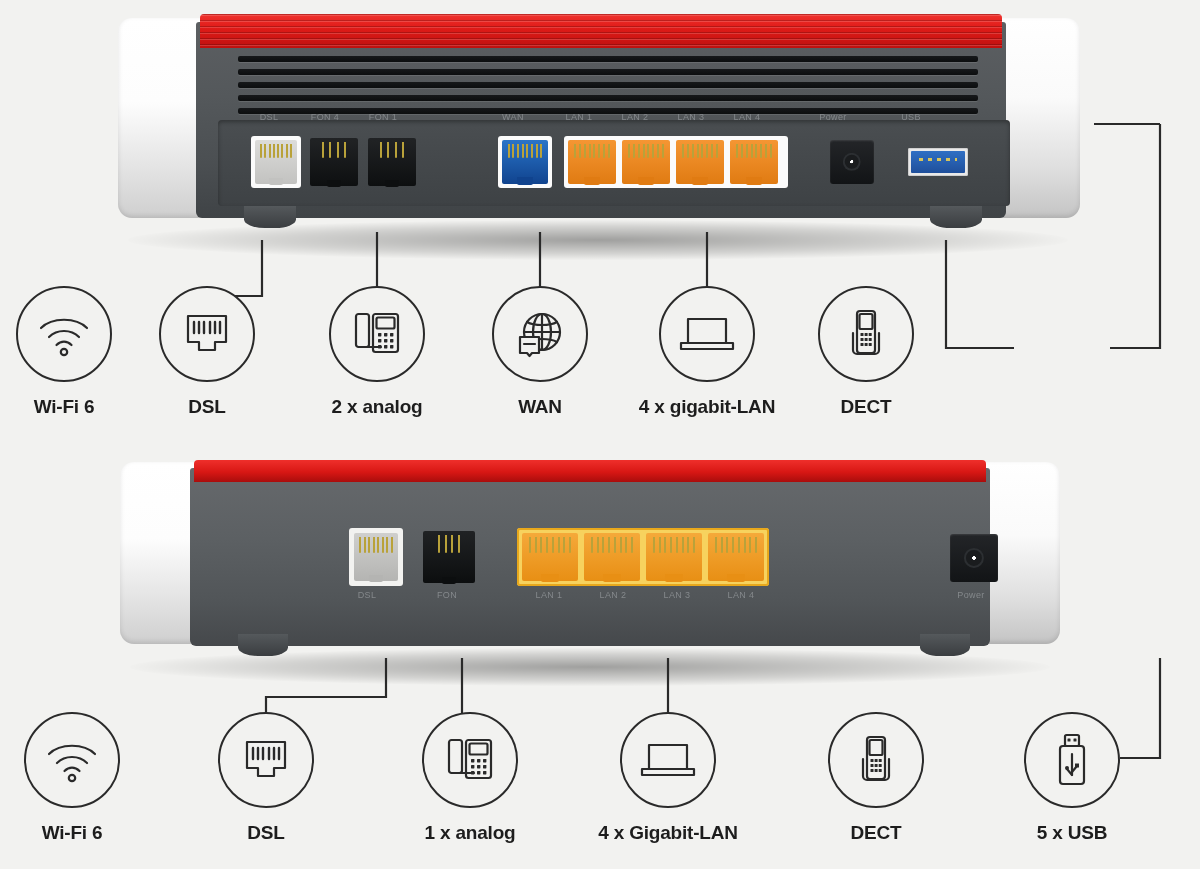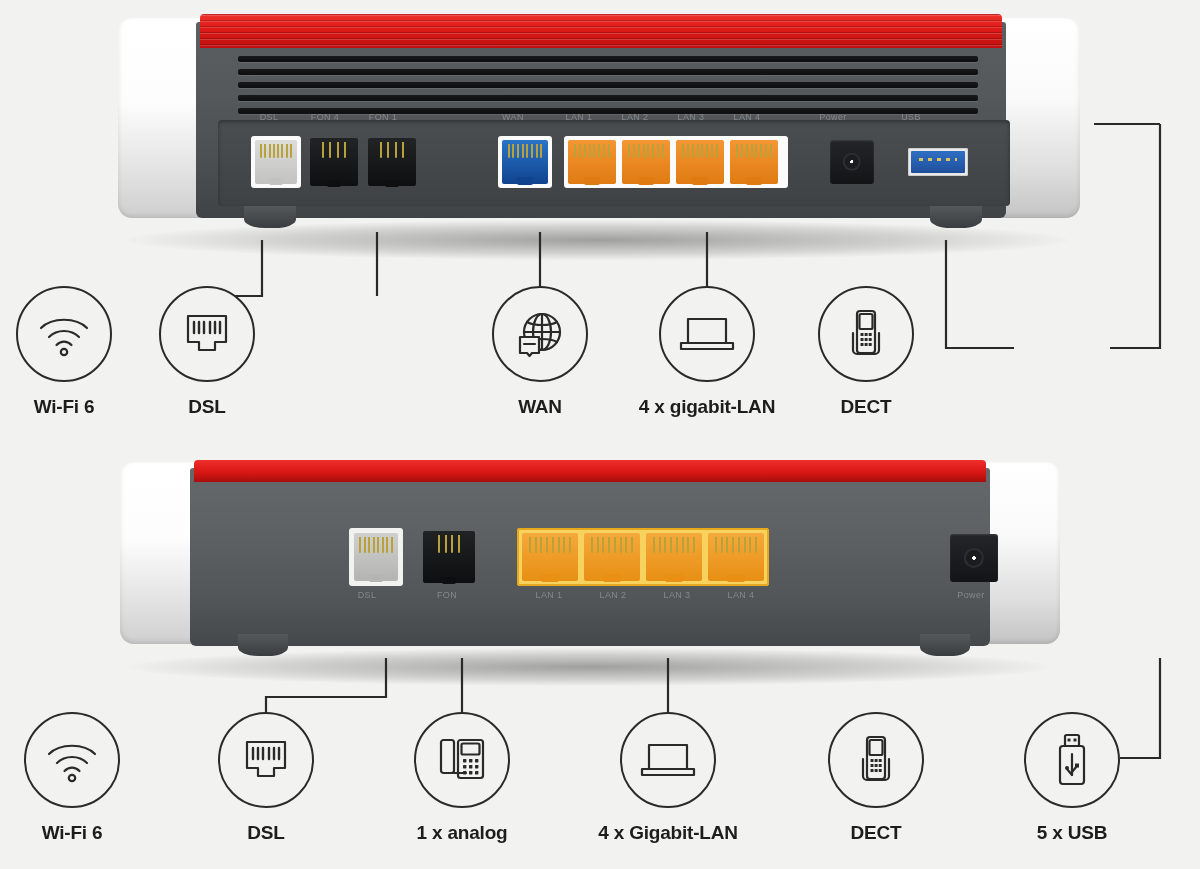--- a/index.html
+++ b/index.html
@@ -274,270 +274,292 @@
               <path d="M17 12 V23"></path>
               <path d="M22 12 V23"></path>
         <path d="M28 12 V23"></path>
               <path d="M33 12 V23"></path>
               <path d="M38 12 V23"></path>
             </g>
           </svg>
         </div>
         <div class="flabel">DSL</div>
       </div>
-      <div class="feature" style="left: 450px; width: 180px;">
-        <div class="circle">
-          <svg width="52" height="50" viewBox="0 0 52 50">
-      <circle cx="28" cy="23" r="18" fill="none" stroke="#2a2a2a" stroke-width="2.2" stroke-linecap="round" stroke-linejoin="round"></circle>
-      <path fill="none" stroke="#2a2a2a" stroke-width="2.2" stroke-linecap="round" stroke-linejoin="round" d="M28 5 V41"></path>
-            <path fill="none" stroke="#2a2a2a" stroke-width="2.2" stroke-linecap="round" stroke-linejoin="round" d="M10 23 H46"></path>
-      <ellipse cx="28" cy="23" rx="9" ry="18" fill="none" stroke="#2a2a2a" stroke-width="2.2" stroke-linecap="round" stroke-linejoin="round"></ellipse>
-      <path fill="none" stroke="#2a2a2a" stroke-width="2.2" stroke-linecap="round" stroke-linejoin="round" d="M13 13 C20 17,36 17,43 13"></path>
-      <path fill="none" stroke="#2a2a2a" stroke-width="2.2" stroke-linecap="round" stroke-linejoin="round" d="M13 33 C20 29,36 29,43 33"></path>
-      <path d="M6 28 H25 V44 H18 L15.5 47 L13 44 H6 Z" fill="#f2f2f0" stroke="#2a2a2a" stroke-width="2.2" stroke-linecap="round" stroke-linejoin="round"></path>
-      <path fill="none" stroke="#2a2a2a" stroke-width="2.2" stroke-linecap="round" stroke-linejoin="round" d="M10 35 H21"></path>
-          </svg>
-        </div>
-        <div class="flabel">WAN</div>
-      </div>
-      <div class="feature" style="left: 617px; width: 180px;">
-        <div class="circle">
-          <svg width="58" height="42" viewBox="0 0 58 42">
-      <path fill="none" stroke="#2a2a2a" stroke-width="2.2" stroke-linecap="round" stroke-linejoin="round" d="M10 6 H48 V30 H10 Z"></path>
-      <path fill="none" stroke="#2a2a2a" stroke-width="2.2" stroke-linecap="round" stroke-linejoin="round" d="M3 30 H55 V36 H3 Z"></path>
-          </svg>
-        </div>
-        <div class="flabel">4 x gigabit-LAN</div>
-      </div>
-      <div class="feature" style="left: 776px; width: 180px;">
-        <div class="circle">
-          <svg width="42" height="54" viewBox="0 0 42 54">
-      <path fill="none" stroke="#2a2a2a" stroke-width="2.2" stroke-linecap="round" stroke-linejoin="round" d="M8 26 V43 a4 4 0 0 0 4 4 H30 a4 4 0 0 0 4 -4 V26"></path>
-      <rect x="12" y="4" width="18" height="42" rx="3" fill="none" stroke="#2a2a2a" stroke-width="2.2" stroke-linecap="round" stroke-linejoin="round"></rect>
-      <rect x="14.5" y="7" width="13" height="15" rx="1.5" fill="none" stroke="#2a2a2a" stroke-width="2.2" stroke-linecap="round" stroke-linejoin="round"></rect>
-      <g fill="#2a2a2a">
-        <rect x="15.5" y="26" width="3" height="3" rx=".5"></rect>
-              <rect x="19.6" y="26" width="3" height="3" rx=".5"></rect>
-              <rect x="23.7" y="26" width="3" height="3" rx=".5"></rect>
-        <rect x="15.5" y="31" width="3" height="3" rx=".5"></rect>
-              <rect x="19.6" y="31" width="3" height="3" rx=".5"></rect>
-              <rect x="23.7" y="31" width="3" height="3" rx=".5"></rect>
-        <rect x="15.5" y="36" width="3" height="3" rx=".5"></rect>
-              <rect x="19.6" y="36" width="3" height="3" rx=".5"></rect>
-              <rect x="23.7" y="36" width="3" height="3" rx=".5"></rect>
-            </g>
-          </svg>
-        </div>
-        <div class="flabel">DECT</div>
-      </div>
-    </div>
-</div>
-
-<div class="panel" id="panel-bottom">
-
-  <div class="device" id="dev-bottom" style="left:120px;top:12px;width:940px;height:218px;">
-    <div class="dev-shadow" style="left:10px;top:196px;width:920px;height:38px;"></div>
-
-    <div class="endcap" style="left:0;top:10px;width:86px;height:182px;"></div>
-    <div class="endcap right" style="left:854px;top:10px;width:86px;height:182px;"></div>
-
-    <div class="body" style="left:70px;top:16px;width:800px;height:178px;
-                background:linear-gradient(180deg,#66696c 0%,#5c6063 40%,#515558 75%,#45484b 100%);"></div>
-
-    <div class="redstrip flat" style="left:74px;top:8px;width:792px;height:22px;"></div>
-
-    <div class="silk" style="left:222px;top:138px;width:50px;">DSL</div>
-    <div class="silk" style="left:302px;top:138px;width:50px;">FON</div>
-    <div class="silk" style="left:404px;top:138px;width:50px;">LAN 1</div>
-    <div class="silk" style="left:468px;top:138px;width:50px;">LAN 2</div>
-    <div class="silk" style="left:532px;top:138px;width:50px;">LAN 3</div>
-    <div class="silk" style="left:596px;top:138px;width:50px;">LAN 4</div>
-    <div class="silk" style="left:826px;top:138px;width:50px;">Power</div>
-
-    <div class="frame" style="left:229px;top:76px;width:54px;height:58px;background:#f2f2f0;"></div>
-    <div class="jack" style="left:234px;top:81px;width:44px;height:48px;">
-      <div class="shell" style="background:linear-gradient(180deg,#cfcfcd,#b4b4b2);"></div>
-      <div class="pins">
-          <i></i>
-          <i></i>
-          <i></i>
-          <i></i>
-          <i></i>
-          <i></i>
-          <i></i>
-          <i></i>
-        </div>
-      <div class="tab" style="width:14px;height:7px;background:#b4b4b2;"></div>
-    </div>
-
-    <div class="jack" style="left:303px;top:79px;width:52px;height:52px;">
-      <div class="shell" style="background:linear-gradient(180deg,#202224,#0c0e0f);"></div>
-      <div class="pins" style="left:28%;right:28%;">
-          <i></i>
-          <i></i>
-          <i></i>
-          <i></i>
-        </div>
-      <div class="tab" style="width:14px;height:7px;background:#0c0e0f;"></div>
-    </div>
-
-    <div class="frame" style="left:397px;top:76px;width:252px;height:58px;background:#f7d25e;
-                box-shadow:inset 0 0 0 2px #e8a81c;"></div>
-    <div class="jack" style="left:402px;top:81px;width:56px;height:48px;">
-      <div class="shell" style="background:linear-gradient(180deg,#f5a93a,#e88f14);"></div>
-      <div class="pins">
-          <i></i>
-          <i></i>
-          <i></i>
-          <i></i>
-          <i></i>
-          <i></i>
-          <i></i>
-          <i></i>
-        </div>
-      <div class="tab" style="width:18px;height:8px;background:#e88f14;"></div>
-    </div>
-    <div class="jack" style="left:464px;top:81px;width:56px;height:48px;">
-      <div class="shell" style="background:linear-gradient(180deg,#f5a93a,#e88f14);"></div>
-      <div class="pins">
-          <i></i>
-          <i></i>
-          <i></i>
-          <i></i>
-          <i></i>
-          <i></i>
-          <i></i>
-          <i></i>
-        </div>
-      <div class="tab" style="width:18px;height:8px;background:#e88f14;"></div>
-    </div>
-    <div class="jack" style="left:526px;top:81px;width:56px;height:48px;">
-      <div class="shell" style="background:linear-gradient(180deg,#f5a93a,#e88f14);"></div>
-      <div class="pins">
-          <i></i>
-          <i></i>
-          <i></i>
-          <i></i>
-          <i></i>
-          <i></i>
-          <i></i>
-          <i></i>
-        </div>
-      <div class="tab" style="width:18px;height:8px;background:#e88f14;"></div>
-    </div>
-    <div class="jack" style="left:588px;top:81px;width:56px;height:48px;">
-      <div class="shell" style="background:linear-gradient(180deg,#f5a93a,#e88f14);"></div>
-      <div class="pins">
-          <i></i>
-          <i></i>
-          <i></i>
-          <i></i>
-          <i></i>
-          <i></i>
-          <i></i>
-          <i></i>
-        </div>
-      <div class="tab" style="width:18px;height:8px;background:#e88f14;"></div>
-    </div>
-
-    <div class="pwr" style="left:830px;top:82px;width:48px;height:48px;"></div>
-
-    <div class="foot" style="left:118px;top:182px;width:50px;height:22px;"></div>
-    <div class="foot" style="left:800px;top:182px;width:50px;height:22px;"></div>
-  </div>
-
-  <svg class="leaders" viewBox="0 0 1200 429">
-    <g fill="none" stroke="#2a2a2a" stroke-width="2.2">
-      <path d="M386,218 L386,257 L266,257 L266,282"></path>
-      <path d="M462,218 L462,282"></path>
-      <path d="M668,218 L668,282"></path>
-      <path d="M1160,218 L1160,318 L1120,318"></path>
-    </g>
-  </svg>
-
-  <div class="features" style="top:272px;" id="feat-bottom">
-      <div class="feature" style="left: -18px; width: 180px;">
-        <div class="circle">
-          <svg width="54" height="46" viewBox="0 0 54 46">
-      <path fill="none" stroke="#2a2a2a" stroke-width="2.2" stroke-linecap="round" stroke-linejoin="round" d="M4 17 C15 6,39 6,50 17"></path>
-      <path fill="none" stroke="#2a2a2a" stroke-width="2.2" stroke-linecap="round" stroke-linejoin="round" d="M12 26 C20 18,34 18,42 26"></path>
-      <path fill="none" stroke="#2a2a2a" stroke-width="2.2" stroke-linecap="round" stroke-linejoin="round" d="M19.5 34 C24 29.5,30 29.5,34.5 34"></path>
-      <circle cx="27" cy="41" r="3.2" fill="none" stroke="#2a2a2a" stroke-width="2.2" stroke-linecap="round" stroke-linejoin="round"></circle>
-          </svg>
-        </div>
-        <div class="flabel">Wi-Fi 6</div>
-      </div>
-      <div class="feature" style="left: 176px; width: 180px;">
-        <div class="circle">
-          <svg width="50" height="48" viewBox="0 0 50 48">
-      <path fill="none" stroke="#2a2a2a" stroke-width="2.2" stroke-linecap="round" stroke-linejoin="round" d="M6 6 H44 V32 H33 V40 H17 V32 H6 Z"></path>
-      <g stroke="#2a2a2a" stroke-width="2.4" stroke-linecap="round">
-        <path d="M12 12 V23"></path>
-              <path d="M17 12 V23"></path>
-              <path d="M22 12 V23"></path>
-        <path d="M28 12 V23"></path>
-              <path d="M33 12 V23"></path>
-              <path d="M38 12 V23"></path>
-            </g>
-          </svg>
-        </div>
-        <div class="flabel">DSL</div>
-      </div>
-      <div class="feature" style="left: 372px; width: 180px;">
+      <div class="feature" style="left: 287px; width: 180px;">
         <div class="circle">
           <svg width="52" height="50" viewBox="0 0 52 50">
       <rect x="5" y="5" width="13" height="33" rx="2.5" fill="none" stroke="#2a2a2a" stroke-width="2.2" stroke-linecap="round" stroke-linejoin="round"></rect>
       <path fill="none" stroke="#2a2a2a" stroke-width="2.2" stroke-linecap="round" stroke-linejoin="round" d="M8 38 H30"></path>
       <rect x="22" y="5" width="25" height="38" rx="2.5" fill="none" stroke="#2a2a2a" stroke-width="2.2" stroke-linecap="round" stroke-linejoin="round"></rect>
       <rect x="25.5" y="8.5" width="18" height="11" rx="1.5" fill="none" stroke="#2a2a2a" stroke-width="2.2" stroke-linecap="round" stroke-linejoin="round"></rect>
       <g fill="#2a2a2a">
         <rect x="27" y="24" width="3.4" height="3.4" rx=".6"></rect>
               <rect x="33" y="24" width="3.4" height="3.4" rx=".6"></rect>
               <rect x="39" y="24" width="3.4" height="3.4" rx=".6"></rect>
         <rect x="27" y="30" width="3.4" height="3.4" rx=".6"></rect>
               <rect x="33" y="30" width="3.4" height="3.4" rx=".6"></rect>
               <rect x="39" y="30" width="3.4" height="3.4" rx=".6"></rect>
         <rect x="27" y="36" width="3.4" height="3.4" rx=".6"></rect>
               <rect x="33" y="36" width="3.4" height="3.4" rx=".6"></rect>
               <rect x="39" y="36" width="3.4" height="3.4" rx=".6"></rect>
             </g>
           </svg>
         </div>
-        <div class="flabel">1 x analog</div>
-      </div>
-      <div class="feature" style="left: 578px; width: 180px;">
+        <div class="flabel">2 x analog</div>
+      </div>
+      <div class="feature" style="left: 450px; width: 180px;">
+        <div class="circle">
+          <svg width="52" height="50" viewBox="0 0 52 50">
+      <circle cx="28" cy="23" r="18" fill="none" stroke="#2a2a2a" stroke-width="2.2" stroke-linecap="round" stroke-linejoin="round"></circle>
+      <path fill="none" stroke="#2a2a2a" stroke-width="2.2" stroke-linecap="round" stroke-linejoin="round" d="M28 5 V41"></path>
+            <path fill="none" stroke="#2a2a2a" stroke-width="2.2" stroke-linecap="round" stroke-linejoin="round" d="M10 23 H46"></path>
+      <ellipse cx="28" cy="23" rx="9" ry="18" fill="none" stroke="#2a2a2a" stroke-width="2.2" stroke-linecap="round" stroke-linejoin="round"></ellipse>
+      <path fill="none" stroke="#2a2a2a" stroke-width="2.2" stroke-linecap="round" stroke-linejoin="round" d="M13 13 C20 17,36 17,43 13"></path>
+      <path fill="none" stroke="#2a2a2a" stroke-width="2.2" stroke-linecap="round" stroke-linejoin="round" d="M13 33 C20 29,36 29,43 33"></path>
+      <path d="M6 28 H25 V44 H18 L15.5 47 L13 44 H6 Z" fill="#f2f2f0" stroke="#2a2a2a" stroke-width="2.2" stroke-linecap="round" stroke-linejoin="round"></path>
+      <path fill="none" stroke="#2a2a2a" stroke-width="2.2" stroke-linecap="round" stroke-linejoin="round" d="M10 35 H21"></path>
+          </svg>
+        </div>
+        <div class="flabel">WAN</div>
+      </div>
+      <div class="feature" style="left: 617px; width: 180px;">
         <div class="circle">
           <svg width="58" height="42" viewBox="0 0 58 42">
       <path fill="none" stroke="#2a2a2a" stroke-width="2.2" stroke-linecap="round" stroke-linejoin="round" d="M10 6 H48 V30 H10 Z"></path>
       <path fill="none" stroke="#2a2a2a" stroke-width="2.2" stroke-linecap="round" stroke-linejoin="round" d="M3 30 H55 V36 H3 Z"></path>
           </svg>
         </div>
-        <div class="flabel">4 x Gigabit-LAN</div>
-      </div>
-      <div class="feature" style="left: 786px; width: 180px;">
+        <div class="flabel">4 x gigabit-LAN</div>
+      </div>
+      <div class="feature" style="left: 776px; width: 180px;">
         <div class="circle">
           <svg width="42" height="54" viewBox="0 0 42 54">
       <path fill="none" stroke="#2a2a2a" stroke-width="2.2" stroke-linecap="round" stroke-linejoin="round" d="M8 26 V43 a4 4 0 0 0 4 4 H30 a4 4 0 0 0 4 -4 V26"></path>
       <rect x="12" y="4" width="18" height="42" rx="3" fill="none" stroke="#2a2a2a" stroke-width="2.2" stroke-linecap="round" stroke-linejoin="round"></rect>
       <rect x="14.5" y="7" width="13" height="15" rx="1.5" fill="none" stroke="#2a2a2a" stroke-width="2.2" stroke-linecap="round" stroke-linejoin="round"></rect>
       <g fill="#2a2a2a">
         <rect x="15.5" y="26" width="3" height="3" rx=".5"></rect>
               <rect x="19.6" y="26" width="3" height="3" rx=".5"></rect>
               <rect x="23.7" y="26" width="3" height="3" rx=".5"></rect>
         <rect x="15.5" y="31" width="3" height="3" rx=".5"></rect>
               <rect x="19.6" y="31" width="3" height="3" rx=".5"></rect>
               <rect x="23.7" y="31" width="3" height="3" rx=".5"></rect>
         <rect x="15.5" y="36" width="3" height="3" rx=".5"></rect>
               <rect x="19.6" y="36" width="3" height="3" rx=".5"></rect>
               <rect x="23.7" y="36" width="3" height="3" rx=".5"></rect>
             </g>
           </svg>
         </div>
         <div class="flabel">DECT</div>
       </div>
+    </div>
+</div>
+
+<div class="panel" id="panel-bottom">
+
+  <div class="device" id="dev-bottom" style="left:120px;top:12px;width:940px;height:218px;">
+    <div class="dev-shadow" style="left:10px;top:196px;width:920px;height:38px;"></div>
+
+    <div class="endcap" style="left:0;top:10px;width:86px;height:182px;"></div>
+    <div class="endcap right" style="left:854px;top:10px;width:86px;height:182px;"></div>
+
+    <div class="body" style="left:70px;top:16px;width:800px;height:178px;
+                background:linear-gradient(180deg,#66696c 0%,#5c6063 40%,#515558 75%,#45484b 100%);"></div>
+
+    <div class="redstrip flat" style="left:74px;top:8px;width:792px;height:22px;"></div>
+
+    <div class="silk" style="left:222px;top:138px;width:50px;">DSL</div>
+    <div class="silk" style="left:302px;top:138px;width:50px;">FON</div>
+    <div class="silk" style="left:404px;top:138px;width:50px;">LAN 1</div>
+    <div class="silk" style="left:468px;top:138px;width:50px;">LAN 2</div>
+    <div class="silk" style="left:532px;top:138px;width:50px;">LAN 3</div>
+    <div class="silk" style="left:596px;top:138px;width:50px;">LAN 4</div>
+    <div class="silk" style="left:826px;top:138px;width:50px;">Power</div>
+
+    <div class="frame" style="left:229px;top:76px;width:54px;height:58px;background:#f2f2f0;"></div>
+    <div class="jack" style="left:234px;top:81px;width:44px;height:48px;">
+      <div class="shell" style="background:linear-gradient(180deg,#cfcfcd,#b4b4b2);"></div>
+      <div class="pins">
+          <i></i>
+          <i></i>
+          <i></i>
+          <i></i>
+          <i></i>
+          <i></i>
+          <i></i>
+          <i></i>
+        </div>
+      <div class="tab" style="width:14px;height:7px;background:#b4b4b2;"></div>
+    </div>
+
+    <div class="jack" style="left:303px;top:79px;width:52px;height:52px;">
+      <div class="shell" style="background:linear-gradient(180deg,#202224,#0c0e0f);"></div>
+      <div class="pins" style="left:28%;right:28%;">
+          <i></i>
+          <i></i>
+          <i></i>
+          <i></i>
+        </div>
+      <div class="tab" style="width:14px;height:7px;background:#0c0e0f;"></div>
+    </div>
+
+    <div class="frame" style="left:397px;top:76px;width:252px;height:58px;background:#f7d25e;
+                box-shadow:inset 0 0 0 2px #e8a81c;"></div>
+    <div class="jack" style="left:402px;top:81px;width:56px;height:48px;">
+      <div class="shell" style="background:linear-gradient(180deg,#f5a93a,#e88f14);"></div>
+      <div class="pins">
+          <i></i>
+          <i></i>
+          <i></i>
+          <i></i>
+          <i></i>
+          <i></i>
+          <i></i>
+          <i></i>
+        </div>
+      <div class="tab" style="width:18px;height:8px;background:#e88f14;"></div>
+    </div>
+    <div class="jack" style="left:464px;top:81px;width:56px;height:48px;">
+      <div class="shell" style="background:linear-gradient(180deg,#f5a93a,#e88f14);"></div>
+      <div class="pins">
+          <i></i>
+          <i></i>
+          <i></i>
+          <i></i>
+          <i></i>
+          <i></i>
+          <i></i>
+          <i></i>
+        </div>
+      <div class="tab" style="width:18px;height:8px;background:#e88f14;"></div>
+    </div>
+    <div class="jack" style="left:526px;top:81px;width:56px;height:48px;">
+      <div class="shell" style="background:linear-gradient(180deg,#f5a93a,#e88f14);"></div>
+      <div class="pins">
+          <i></i>
+          <i></i>
+          <i></i>
+          <i></i>
+          <i></i>
+          <i></i>
+          <i></i>
+          <i></i>
+        </div>
+      <div class="tab" style="width:18px;height:8px;background:#e88f14;"></div>
+    </div>
+    <div class="jack" style="left:588px;top:81px;width:56px;height:48px;">
+      <div class="shell" style="background:linear-gradient(180deg,#f5a93a,#e88f14);"></div>
+      <div class="pins">
+          <i></i>
+          <i></i>
+          <i></i>
+          <i></i>
+          <i></i>
+          <i></i>
+          <i></i>
+          <i></i>
+        </div>
+      <div class="tab" style="width:18px;height:8px;background:#e88f14;"></div>
+    </div>
+
+    <div class="pwr" style="left:830px;top:82px;width:48px;height:48px;"></div>
+
+    <div class="foot" style="left:118px;top:182px;width:50px;height:22px;"></div>
+    <div class="foot" style="left:800px;top:182px;width:50px;height:22px;"></div>
+  </div>
+
+  <svg class="leaders" viewBox="0 0 1200 429">
+    <g fill="none" stroke="#2a2a2a" stroke-width="2.2">
+      <path d="M386,218 L386,257 L266,257 L266,282"></path>
+      <path d="M462,218 L462,282"></path>
+      <path d="M668,218 L668,282"></path>
+      <path d="M1160,218 L1160,318 L1120,318"></path>
+    </g>
+  </svg>
+
+  <div class="features" style="top:272px;" id="feat-bottom">
+      <div class="feature" style="left: -18px; width: 180px;">
+        <div class="circle">
+          <svg width="54" height="46" viewBox="0 0 54 46">
+      <path fill="none" stroke="#2a2a2a" stroke-width="2.2" stroke-linecap="round" stroke-linejoin="round" d="M4 17 C15 6,39 6,50 17"></path>
+      <path fill="none" stroke="#2a2a2a" stroke-width="2.2" stroke-linecap="round" stroke-linejoin="round" d="M12 26 C20 18,34 18,42 26"></path>
+      <path fill="none" stroke="#2a2a2a" stroke-width="2.2" stroke-linecap="round" stroke-linejoin="round" d="M19.5 34 C24 29.5,30 29.5,34.5 34"></path>
+      <circle cx="27" cy="41" r="3.2" fill="none" stroke="#2a2a2a" stroke-width="2.2" stroke-linecap="round" stroke-linejoin="round"></circle>
+          </svg>
+        </div>
+        <div class="flabel">Wi-Fi 6</div>
+      </div>
+      <div class="feature" style="left: 176px; width: 180px;">
+        <div class="circle">
+          <svg width="50" height="48" viewBox="0 0 50 48">
+      <path fill="none" stroke="#2a2a2a" stroke-width="2.2" stroke-linecap="round" stroke-linejoin="round" d="M6 6 H44 V32 H33 V40 H17 V32 H6 Z"></path>
+      <g stroke="#2a2a2a" stroke-width="2.4" stroke-linecap="round">
+        <path d="M12 12 V23"></path>
+              <path d="M17 12 V23"></path>
+              <path d="M22 12 V23"></path>
+        <path d="M28 12 V23"></path>
+              <path d="M33 12 V23"></path>
+              <path d="M38 12 V23"></path>
+            </g>
+          </svg>
+        </div>
+        <div class="flabel">DSL</div>
+      </div>
+      <div class="feature" style="left: 380px; width: 180px;">
+        <div class="circle">
+          <svg width="52" height="50" viewBox="0 0 52 50">
+      <rect x="5" y="5" width="13" height="33" rx="2.5" fill="none" stroke="#2a2a2a" stroke-width="2.2" stroke-linecap="round" stroke-linejoin="round"></rect>
+      <path fill="none" stroke="#2a2a2a" stroke-width="2.2" stroke-linecap="round" stroke-linejoin="round" d="M8 38 H30"></path>
+      <rect x="22" y="5" width="25" height="38" rx="2.5" fill="none" stroke="#2a2a2a" stroke-width="2.2" stroke-linecap="round" stroke-linejoin="round"></rect>
+      <rect x="25.5" y="8.5" width="18" height="11" rx="1.5" fill="none" stroke="#2a2a2a" stroke-width="2.2" stroke-linecap="round" stroke-linejoin="round"></rect>
+      <g fill="#2a2a2a">
+        <rect x="27" y="24" width="3.4" height="3.4" rx=".6"></rect>
+              <rect x="33" y="24" width="3.4" height="3.4" rx=".6"></rect>
+              <rect x="39" y="24" width="3.4" height="3.4" rx=".6"></rect>
+        <rect x="27" y="30" width="3.4" height="3.4" rx=".6"></rect>
+              <rect x="33" y="30" width="3.4" height="3.4" rx=".6"></rect>
+              <rect x="39" y="30" width="3.4" height="3.4" rx=".6"></rect>
+        <rect x="27" y="36" width="3.4" height="3.4" rx=".6"></rect>
+              <rect x="33" y="36" width="3.4" height="3.4" rx=".6"></rect>
+              <rect x="39" y="36" width="3.4" height="3.4" rx=".6"></rect>
+            </g>
+          </svg>
+        </div>
+        <div class="flabel">1 x analog</div>
+      </div>
+      <div class="feature" style="left: 578px; width: 180px;">
+        <div class="circle">
+          <svg width="58" height="42" viewBox="0 0 58 42">
+      <path fill="none" stroke="#2a2a2a" stroke-width="2.2" stroke-linecap="round" stroke-linejoin="round" d="M10 6 H48 V30 H10 Z"></path>
+      <path fill="none" stroke="#2a2a2a" stroke-width="2.2" stroke-linecap="round" stroke-linejoin="round" d="M3 30 H55 V36 H3 Z"></path>
+          </svg>
+        </div>
+        <div class="flabel">4 x Gigabit-LAN</div>
+      </div>
+      <div class="feature" style="left: 786px; width: 180px;">
+        <div class="circle">
+          <svg width="42" height="54" viewBox="0 0 42 54">
+      <path fill="none" stroke="#2a2a2a" stroke-width="2.2" stroke-linecap="round" stroke-linejoin="round" d="M8 26 V43 a4 4 0 0 0 4 4 H30 a4 4 0 0 0 4 -4 V26"></path>
+      <rect x="12" y="4" width="18" height="42" rx="3" fill="none" stroke="#2a2a2a" stroke-width="2.2" stroke-linecap="round" stroke-linejoin="round"></rect>
+      <rect x="14.5" y="7" width="13" height="15" rx="1.5" fill="none" stroke="#2a2a2a" stroke-width="2.2" stroke-linecap="round" stroke-linejoin="round"></rect>
+      <g fill="#2a2a2a">
+        <rect x="15.5" y="26" width="3" height="3" rx=".5"></rect>
+              <rect x="19.6" y="26" width="3" height="3" rx=".5"></rect>
+              <rect x="23.7" y="26" width="3" height="3" rx=".5"></rect>
+        <rect x="15.5" y="31" width="3" height="3" rx=".5"></rect>
+              <rect x="19.6" y="31" width="3" height="3" rx=".5"></rect>
+              <rect x="23.7" y="31" width="3" height="3" rx=".5"></rect>
+        <rect x="15.5" y="36" width="3" height="3" rx=".5"></rect>
+              <rect x="19.6" y="36" width="3" height="3" rx=".5"></rect>
+              <rect x="23.7" y="36" width="3" height="3" rx=".5"></rect>
+            </g>
+          </svg>
+        </div>
+        <div class="flabel">DECT</div>
+      </div>
       <div class="feature" style="left: 982px; width: 180px;">
         <div class="circle">
           <svg width="34" height="56" viewBox="0 0 34 56">
       <rect x="10" y="3" width="14" height="11" rx="1.5" fill="none" stroke="#2a2a2a" stroke-width="2.2" stroke-linecap="round" stroke-linejoin="round"></rect>
       <g fill="#2a2a2a">
               <rect x="12.5" y="6.5" width="3" height="3" rx=".5"></rect>
               <rect x="18.5" y="6.5" width="3" height="3" rx=".5"></rect>
             </g>
       <rect x="5" y="14" width="24" height="38" rx="3" fill="none" stroke="#2a2a2a" stroke-width="2.2" stroke-linecap="round" stroke-linejoin="round"></rect>
       <path fill="none" stroke="#2a2a2a" stroke-width="2.2" stroke-linecap="round" stroke-linejoin="round" d="M17 22 V43"></path>

